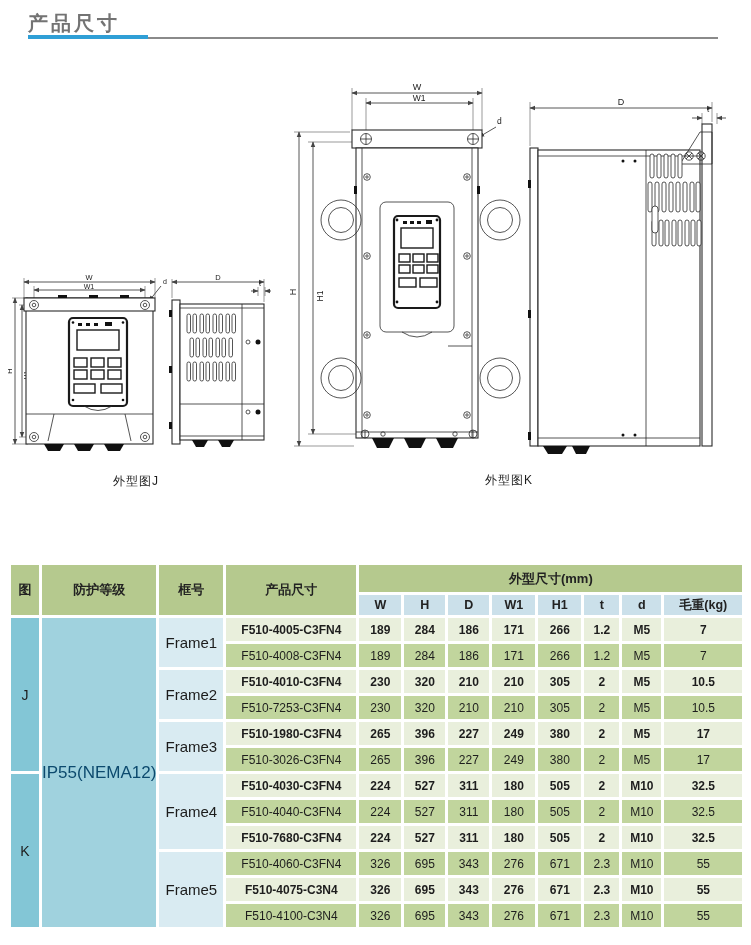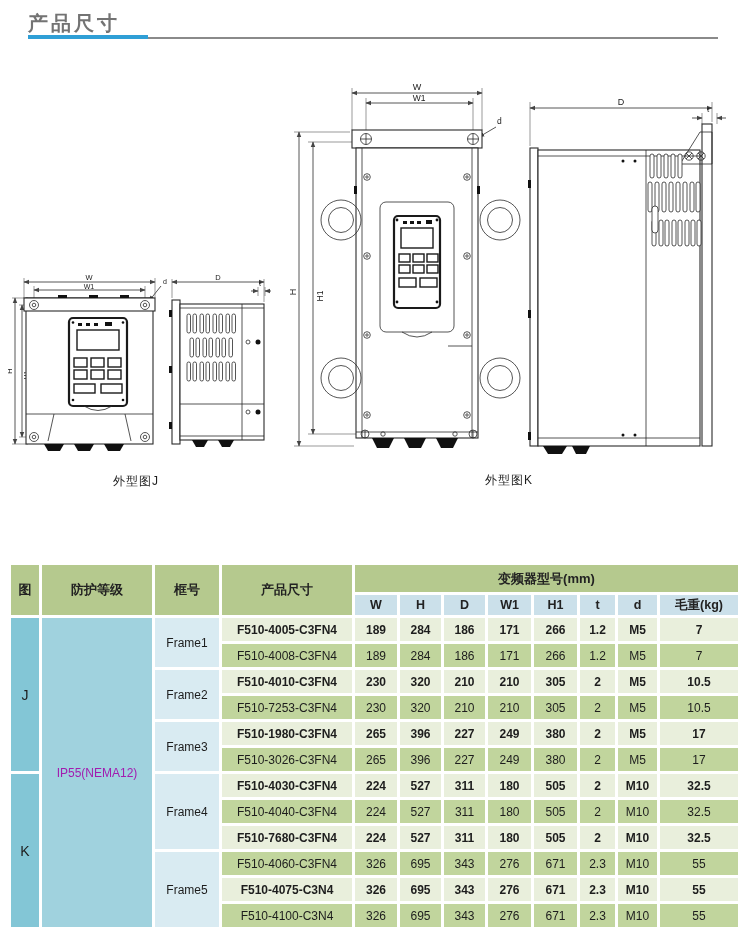--- a/index.html
+++ b/index.html
@@ -30,22 +30,22 @@
     position:absolute;left:8px;top:562px;border-collapse:separate;border-spacing:3px;
     background:#fff;table-layout:fixed;
   }
   table.spec td, table.spec th{
     text-align:center;vertical-align:middle;overflow:hidden;padding:0;white-space:nowrap;
   }
   tr.hr1{height:27px;} tr.hr2{height:20px;} tr.r{height:23px;}
   th.g{background:var(--header-green,#b5c98e);font-size:13px;font-weight:600;color:#222;}
   th.sub{background:var(--subheader-blue,#cbe0ea);font-size:12.5px;font-weight:600;color:#222;}
   td.fig{background:var(--fig-col-blue,#83c6d6);font-size:14px;color:#1c1c1c;}
-  td.prot{background:var(--protection-blue,#a0d2de);font-size:12px;color:#a21caf;}
-  td.frame{background:var(--frame-blue,#d9ebf2);font-size:12px;color:#1c1c1c;}
+  td.prot{background:var(--protection-blue,#a0d2de);font-size:17px;color:#0c4a6e;}
+  td.frame{background:var(--frame-blue,#d9ebf2);font-size:15px;color:#1c1c1c;}
   td.c{font-size:12px;color:#1d1d1d;}
   tr.lt td.c{background:var(--row-light,#e9efdc);font-weight:bold;}
   tr.dk td.c{background:var(--row-dark,#c1d59d);}
 </style>
 </head>
 <body>
 
 <div class="abs page-title">产品尺寸</div>
 <div class="abs rule-blue"></div>
 <div class="abs rule-gray"></div>
@@ -369,21 +369,21 @@
       <col style="width:35px">
       <col style="width:39px">
       <col style="width:78px">
   </colgroup>
   <tbody>
       <tr class="hr1">
     <th class="g" rowspan="2">图</th>
     <th class="g" rowspan="2">防护等级</th>
     <th class="g" rowspan="2">框号</th>
     <th class="g" rowspan="2">产品尺寸</th>
-    <th class="g" colspan="8">变频器型号(mm)</th>
+    <th class="g" colspan="8">外型尺寸(mm)</th>
   </tr>
   <tr class="hr2">
     <th class="sub">W</th>
     <th class="sub">H</th>
     <th class="sub">D</th>
     <th class="sub">W1</th>
     <th class="sub">H1</th>
     <th class="sub">t</th>
     <th class="sub">d</th>
     <th class="sub">毛重(kg)</th>

